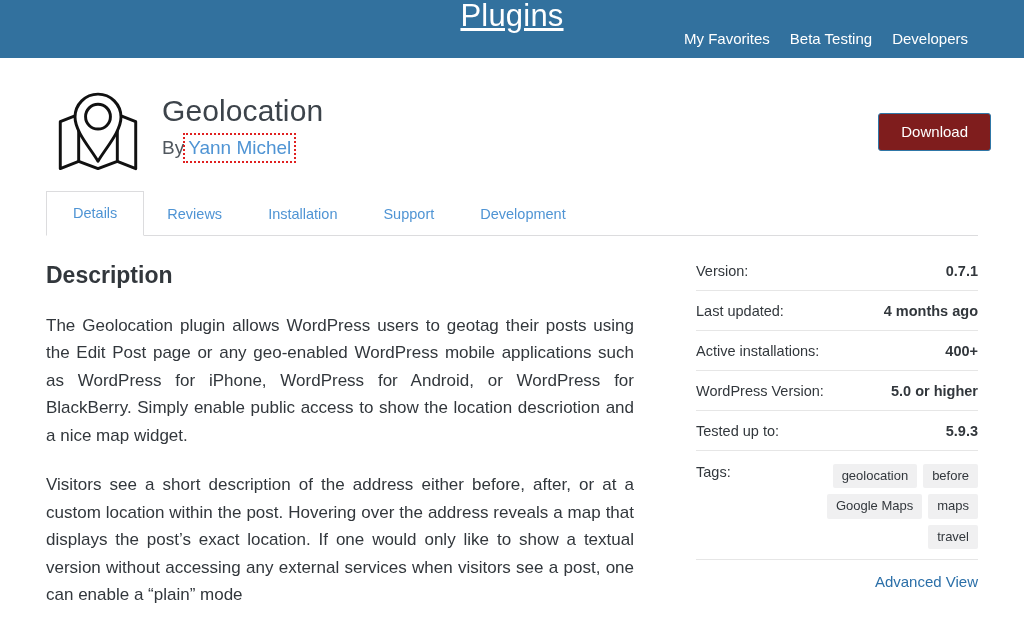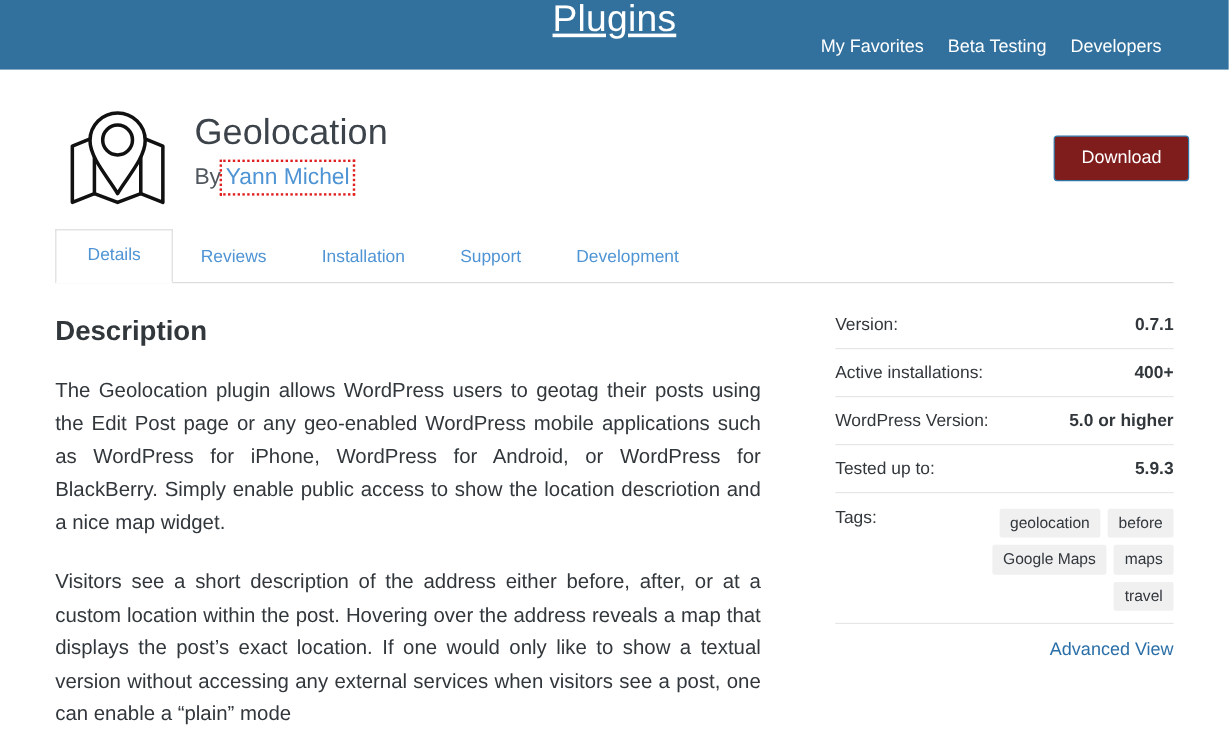--- a/index.html
+++ b/index.html
@@ -304,20 +304,24 @@
 If one would only like to show a textual version without accessing any external services when visitors see a post, one can enable a “plain” mode</p>
   </div>
 
   <div class="side-col">
 
     <div class="meta-row">
       <span class="meta-label">Version:</span>
       <span class="meta-value">0.7.1</span>
     </div>
     <div class="meta-row">
+      <span class="meta-label">Last updated:</span>
+      <span class="meta-value">4 months ago</span>
+    </div>
+    <div class="meta-row">
       <span class="meta-label">Active installations:</span>
       <span class="meta-value">400+</span>
     </div>
     <div class="meta-row">
       <span class="meta-label">WordPress Version:</span>
       <span class="meta-value">5.0 or higher</span>
     </div>
     <div class="meta-row">
       <span class="meta-label">Tested up to:</span>
       <span class="meta-value">5.9.3</span>

